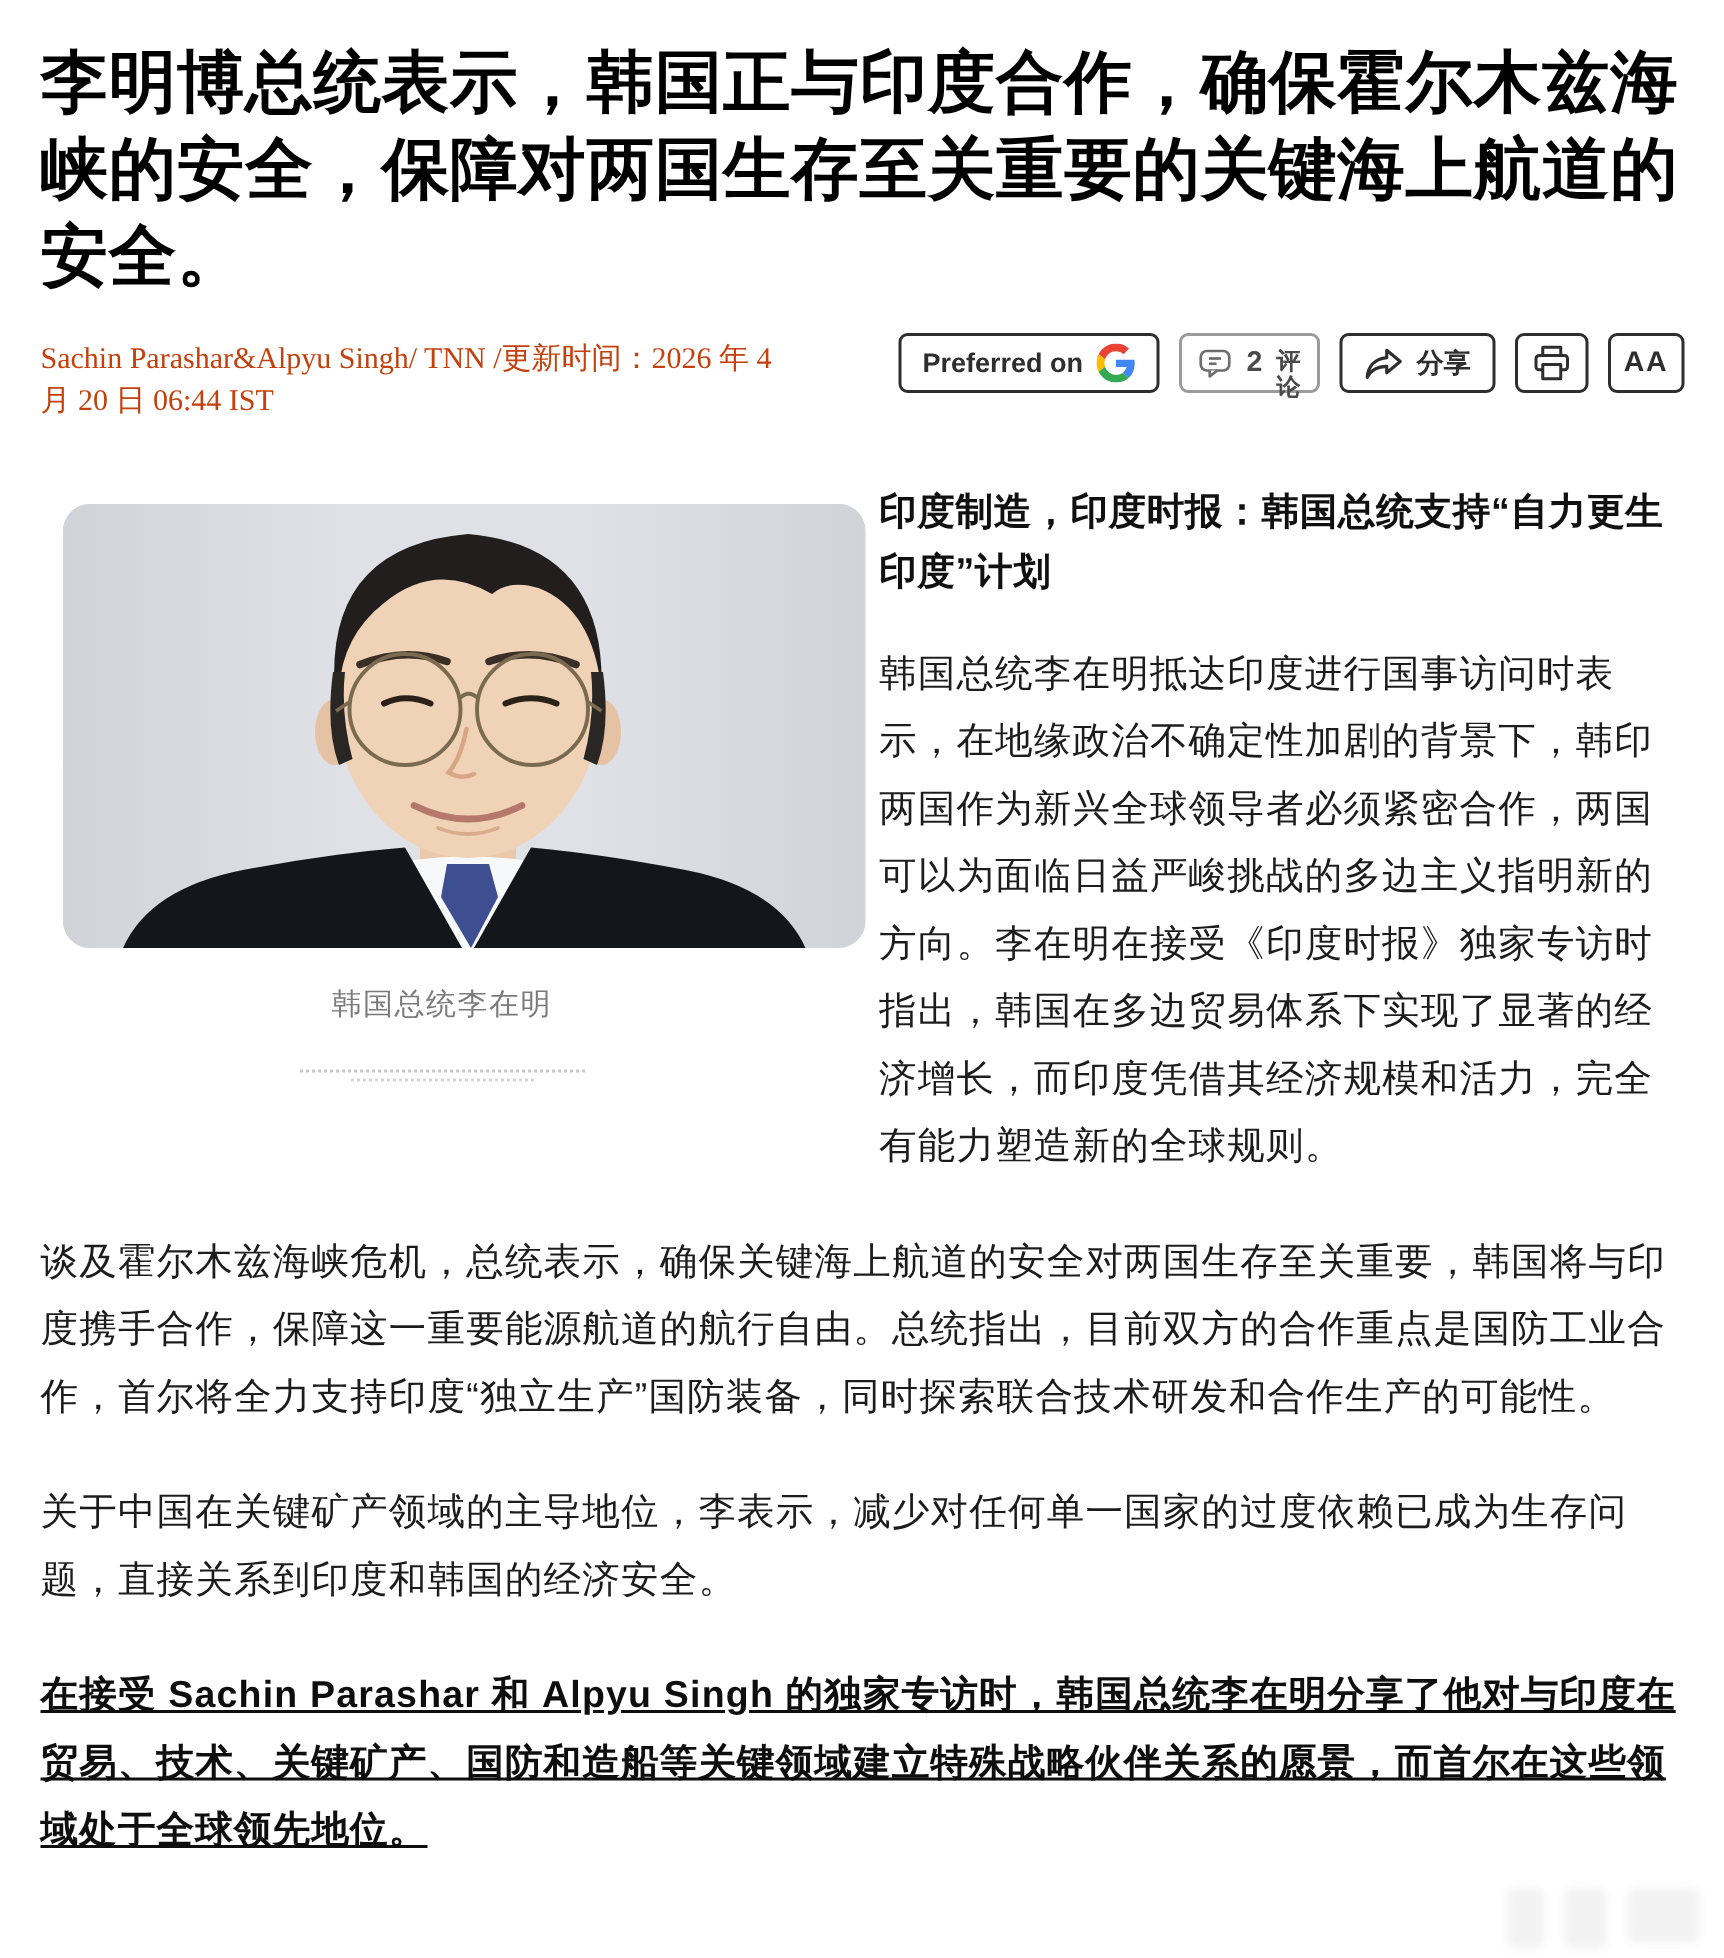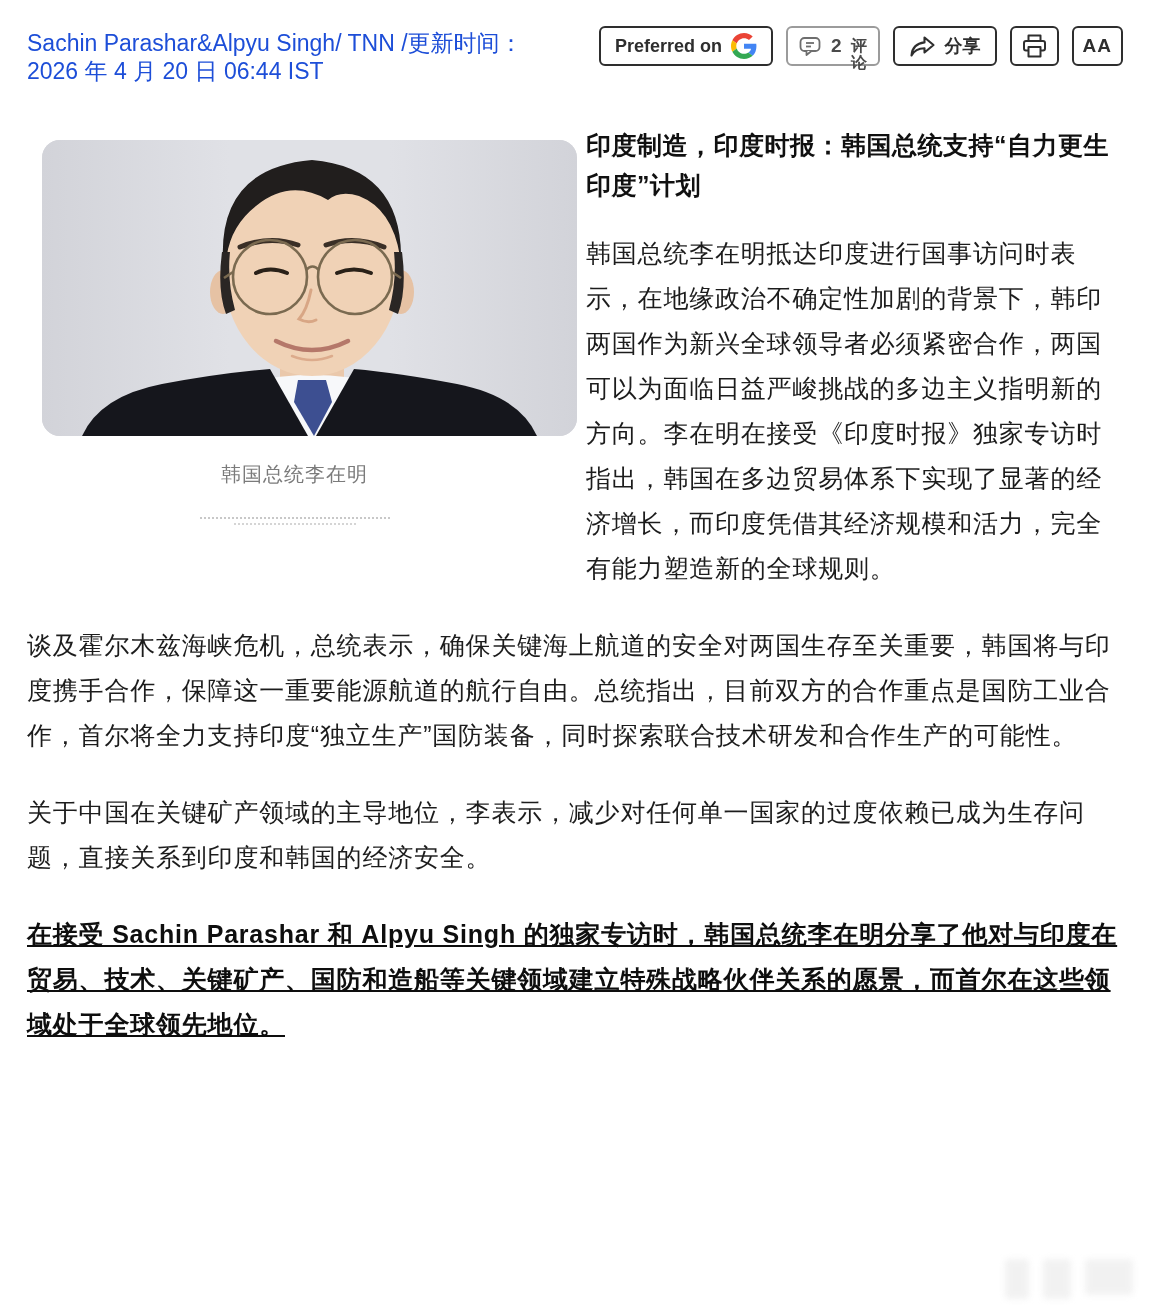--- a/index.html
+++ b/index.html
@@ -26,24 +26,25 @@
 
   
   .meta-row {
     display:flex;
     justify-content:space-between;
     align-items:flex-start;
     margin-bottom:40px;
   }
   .byline {
     width:500px;
-    font-size:23px;
+    font-size:20px;
     line-height:28px;
-    color:#1d4ed8;
+    color:#c2410c;
     padding-top:3px;
+    font-family:Liberation Serif, serif;
   }
   .toolbar { display:flex; align-items:center; gap:13px; }
   .btn {
     display:flex; align-items:center; justify-content:center;
     gap:9px;
     height:40px;
     padding:0 14px;
     background:#fff;
     border:2px solid #2e2e2e;
     border-radius:6px;
@@ -118,20 +119,21 @@
   .watermark i { display:block; background:#e7e7e7; border-radius:4px; }
   .wm-1 { width:24px; height:40px; }
   .wm-2 { width:28px; height:40px; }
   .wm-3 { width:48px; height:36px; background:transparent; border:7px solid #e7e7e7; }
 </style>
 </head>
 <body>
 
 <div class="page">
 
+  <h1 class="headline">李明博总统表示，韩国正与印度合作，确保霍尔木兹海峡的安全，保障对两国生存至关重要的关键海上航道的安全。</h1>
 
   <div class="meta-row">
     <div class="byline">Sachin Parashar&amp;Alpyu Singh/ TNN /更新时间：2026 年 4 月 20 日 06:44 IST</div>
 
     <div class="toolbar">
 
       <button class="btn btn-preferred">
         <span>Preferred on</span>
         <span>
           <svg width="26" height="26" viewBox="0 0 48 48">

